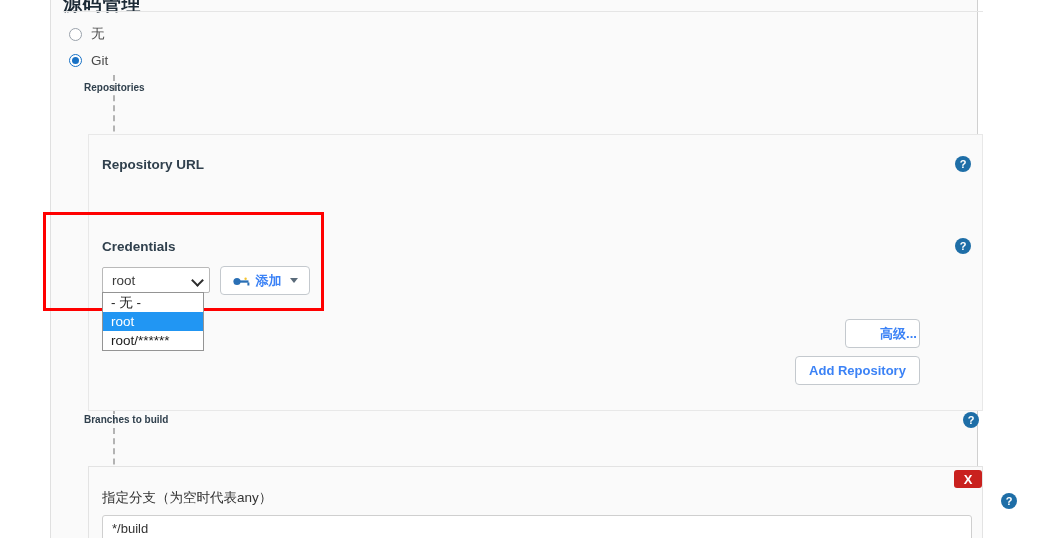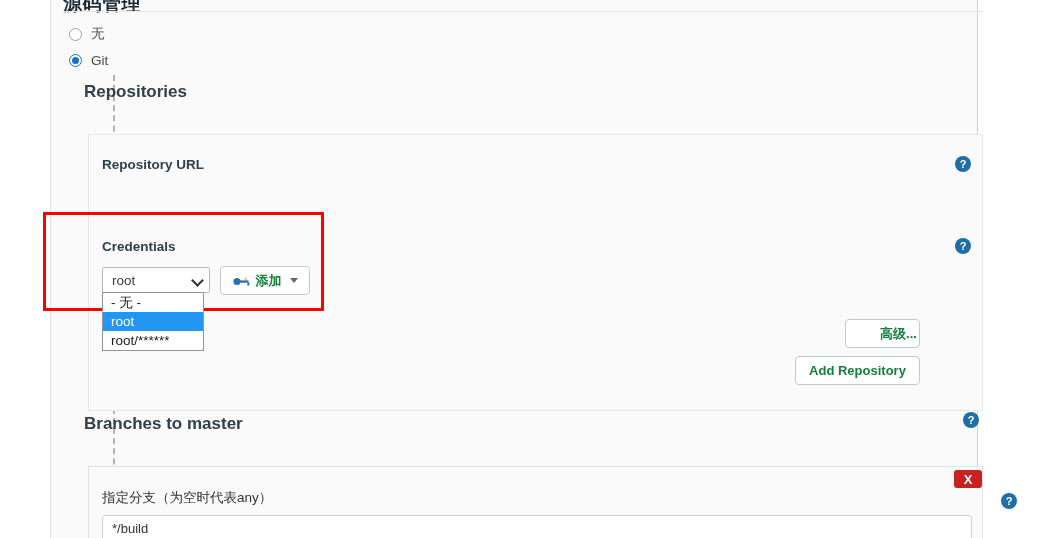--- a/index.html
+++ b/index.html
@@ -75,21 +75,21 @@
   
   .dashed-guide {
     position: absolute;
     left: 62px; top: 75px;
     width: 0; height: 460px;
     border-left: 2px dashed #b3b3b3;
   }
 
   .section-label {
     position: absolute;
-    font-size: 17px;
+    font-size: 10px;
     font-weight: bold;
     color: #30404d;
   }
 
   
   .panel {
     position: absolute;
     background: #fafafa;
     border: 1px solid #e3e3e3;
     margin-top: 28px;
@@ -172,21 +172,21 @@
   .btn {
     position: absolute;
     background: #fff;
     border: 1px solid #c4c9ce;
     border-radius: 4px;
     display: flex;
     align-items: center;
     justify-content: center;
     gap: 5px;
     font-size: 13px;
-    color: #15803d;
+    color: #3b82f6;
     font-weight: bold;
     cursor: pointer;
   }
   .btn.plain { font-weight: bold; }
   .btn .caret {
     width: 0; height: 0;
     border-left: 4px solid transparent;
     border-right: 4px solid transparent;
     border-top: 5px solid #5a6b7a;
     display: inline-block;
@@ -297,21 +297,21 @@
 
       <div class="btn plain" style="left:756px; top:184px; width:75px; height:29px;padding-left:32px;">
         <span>高级...</span>
       </div>
 
       <div class="btn plain" style="left:706px; top:221px; width:125px; height:29px;">
         <span>Add Repository</span>
       </div>
     </div>
 
-    <div class="section-label" style="left:33px; top:414px;">Branches to master</div>
+    <div class="section-label" style="left:33px; top:414px;">Branches to build</div>
     <div class="help" style="left:912px; top:412px;">?</div>
 
     <div class="panel" style="left:37px; top:438px; width:895px; height:100px;">
 
       <div class="x-btn" style="left:865px; top:3px; width:28px; height:18px;">X</div>
 
       <div class="field-label" style="left:13px; top:22px; font-weight:normal; color:#333;">指定分支（为空时代表any）</div>
       <div class="help" style="left:912px; top:26px;">?</div>
 
       <div class="text-input" style="left:13px; top:48px; width:870px; height:27px;">*/build</div>

